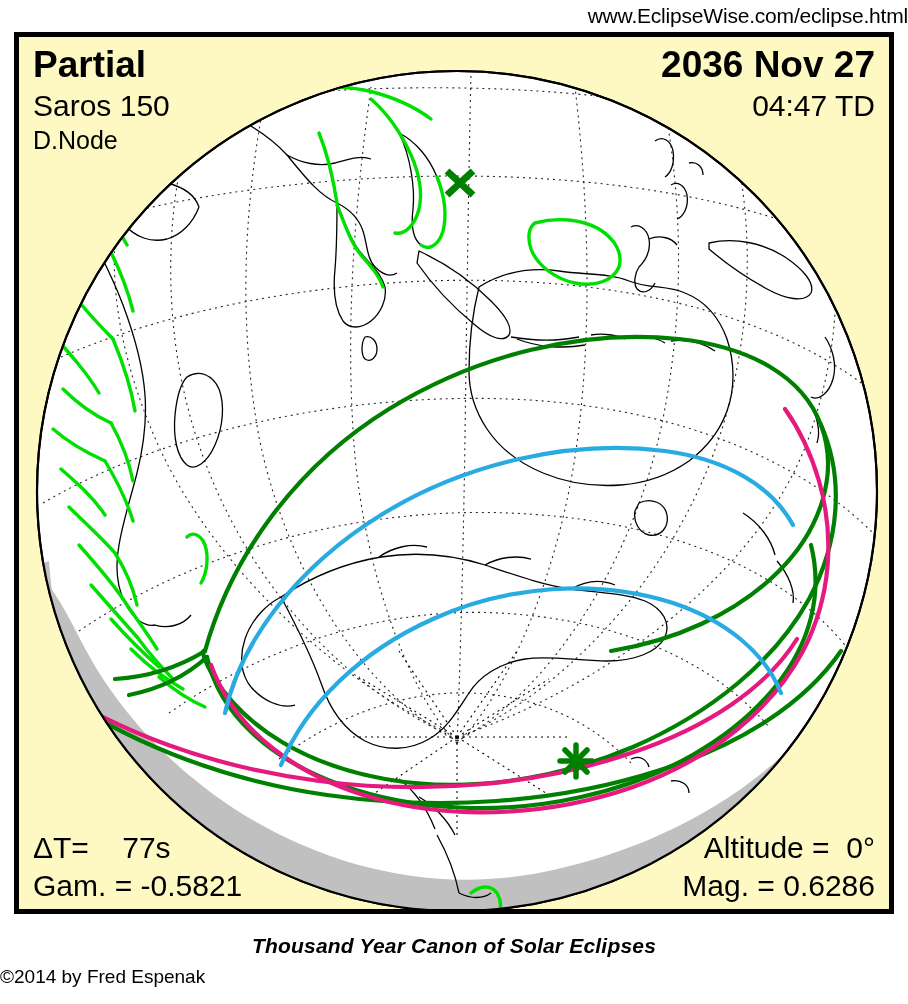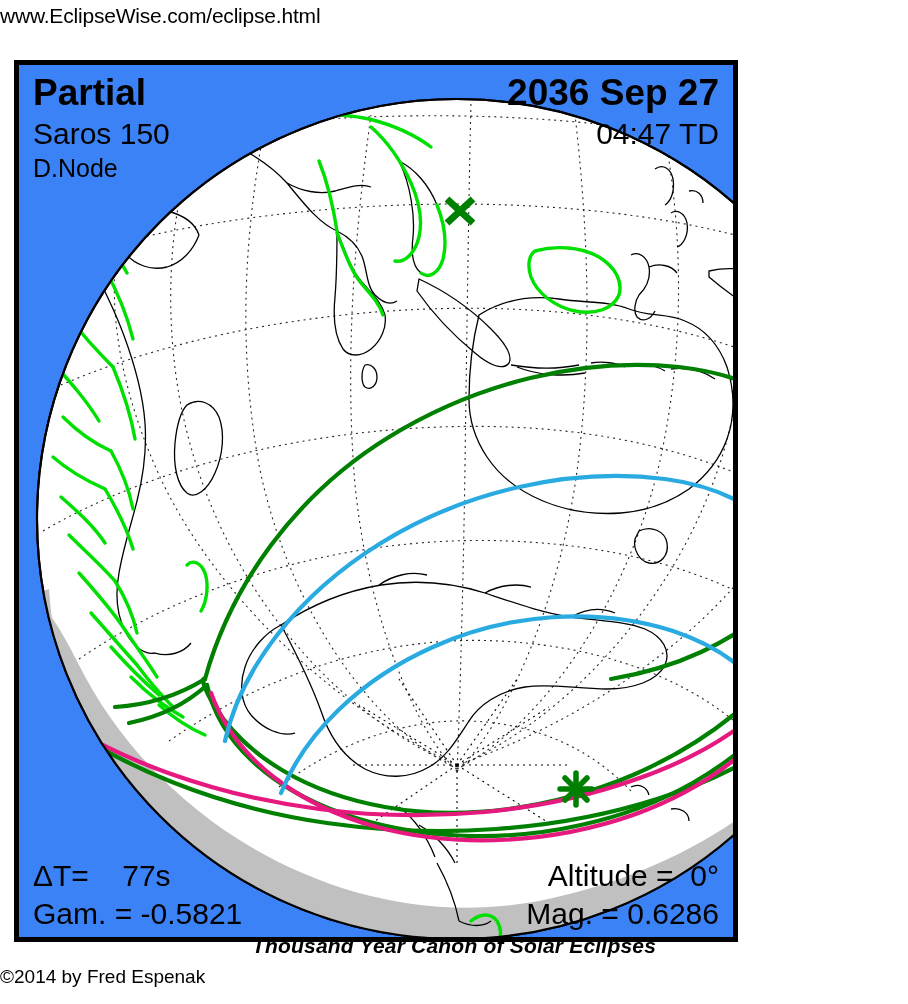--- a/index.html
+++ b/index.html
@@ -15,36 +15,36 @@
     color: #000000;
     overflow: hidden;
   }
 
   
   #header-url {
     position: absolute;
     top: 4px;
     left: 0;
     width: 908px;
-    text-align: left;
+    text-align: right;
     font-size: 21px;
     letter-spacing: -0.2px;
     color: #000;
   }
 
   
   #eclipse-frame {
     position: absolute;
     left: 14px;
-    top: 60px;
-    width: 724px;
+    top: 32px;
+    width: 880px;
     height: 882px;
     border: 5px solid #000;
     box-sizing: border-box;
-    background: #3b82f6;
+    background: #fef9c3;
     overflow: hidden;
   }
 
   #globe-layer {
     position: absolute;
     left: 0;
     top: 0;
     width: 870px;
     height: 872px;
   }
@@ -413,21 +413,21 @@
     </svg>
   </div>
 
   <div class="corner-block" id="block-top-left">
     <div class="line-big">Partial</div>
     <div class="line-mid">Saros 150</div>
     <div class="line-small">D.Node</div>
   </div>
 
   <div class="corner-block" id="block-top-right">
-    <div class="line-big">2036 Sep 27</div>
+    <div class="line-big">2036 Nov 27</div>
     <div class="line-mid">04:47 TD</div>
   </div>
 
   <div class="corner-block" id="block-bot-left">
     <div class="line-stat">ΔT=    77s</div>
     <div class="line-stat">Gam. = -0.5821</div>
   </div>
 
   <div class="corner-block" id="block-bot-right">
     <div class="line-stat">Altitude =  0°</div>

